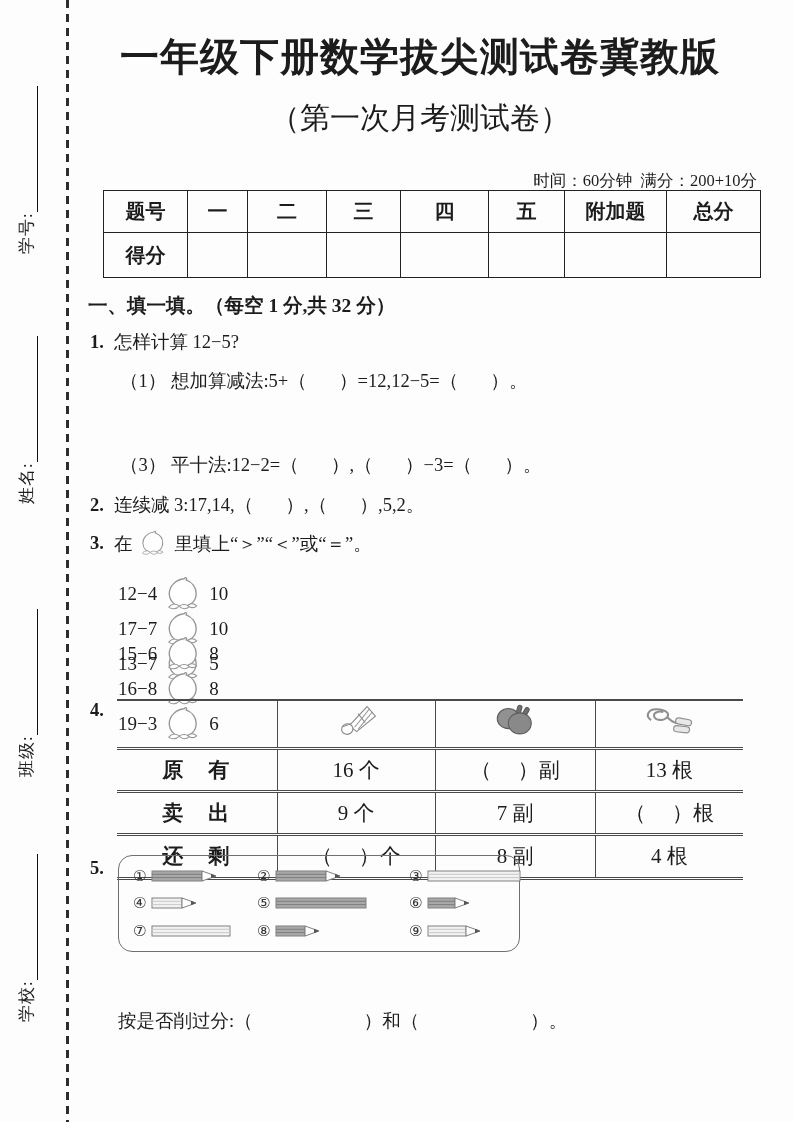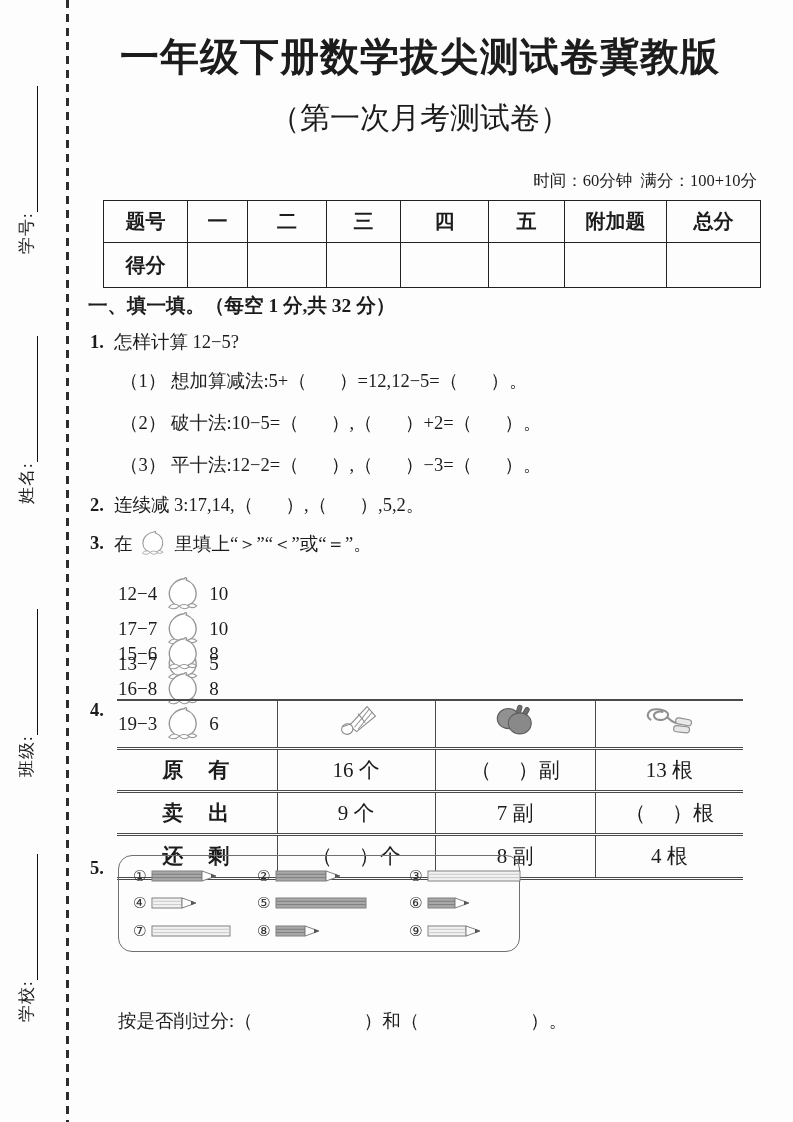--- a/index.html
+++ b/index.html
@@ -14,21 +14,21 @@
   .side-strip{left:0;top:0;width:1122px;height:64px;transform-origin:0 0;
               transform:rotate(-90deg) translateX(-1122px);}
   .side-group{position:absolute;top:16px;display:flex;align-items:flex-end;}
   .s-label{font-size:17px;letter-spacing:1px;line-height:22px;}
   .s-line{display:inline-block;width:126px;height:20px;border-bottom:1.6px solid #111;}
 
   .title{left:80px;top:30px;width:680px;text-align:center;font-size:39px;font-weight:bold;letter-spacing:1px;}
   .subtitle{left:80px;top:98px;width:680px;text-align:center;font-size:30px;}
   .meta{left:90px;top:170px;width:667px;text-align:right;font-size:16.5px;}
 
-  .score-table{left:103px;top:200px;border-collapse:collapse;}
+  .score-table{left:103px;top:190px;border-collapse:collapse;}
   .score-table td{border:1.6px solid #222;text-align:center;font-weight:bold;font-size:20px;padding:0;}
 
   .sec-heading{left:88px;top:292px;font-size:19.5px;font-weight:bold;}
   .q-line{font-size:18.5px;}
   .qnum{font-weight:bold;margin-right:10px;}
   .q1{left:90px;top:329px;} .q1i1{left:120px;top:368px;} .q1i2{left:120px;top:410px;} .q1i3{left:120px;top:452px;}
   .q2{left:90px;top:492px;}
   .q3h{left:90px;top:530px;display:flex;align-items:center;}
   .peach-sm{width:28px;height:26px;margin:0 7px;}
   .peach-lg{width:38px;height:35px;margin:0 7px;vertical-align:middle;}
@@ -107,21 +107,21 @@
       <span class="s-line"></span>
     </div>
     <div class="side-group" style="left:868px">
       <span class="s-label">学号:</span>
       <span class="s-line"></span>
     </div>
   </div>
 
   <div class="abs title">一年级下册数学拔尖测试卷冀教版</div>
   <div class="abs subtitle">（第一次月考测试卷）</div>
-  <div class="abs meta pre">时间：60分钟  满分：100+10分</div>
+  <div class="abs meta pre">时间：60分钟  满分：200+10分</div>
 
   <table class="abs score-table">
     <colgroup>
       <col style="width:84px">
         <col style="width:60px">
         <col style="width:79px">
         <col style="width:74px">
       <col style="width:88px">
         <col style="width:76px">
         <col style="width:102px">
@@ -148,21 +148,20 @@
       <td></td>
       <td></td>
     </tr>
   </tbody>
     </table>
 
   <div class="abs sec-heading pre">一、填一填。（每空 1 分,共 32 分）</div>
 
   <div class="abs q1 q-line"><span class="qnum">1.</span><span class="pre">怎样计算 12−5?</span></div>
   <div class="abs q1i1 q-line pre">（1） 想加算减法:5+（       ）=12,12−5=（       ）。</div>
-  <div class="abs q1i2 q-line pre">（2） 破十法:10−5=（       ）,（       ）+2=（       ）。</div>
   <div class="abs q1i3 q-line pre">（3） 平十法:12−2=（       ）,（       ）−3=（       ）。</div>
 
   <div class="abs q2 q-line"><span class="qnum">2.</span><span class="pre">连续减 3:17,14,（       ）,（       ）,5,2。</span></div>
 
   <div class="abs q3h q-line">
     <span class="qnum">3.</span>
     <span>在</span>
     <svg class="peach-sm" viewBox="0 0 36 33">
         <use href="#peach"></use>
       </svg>

